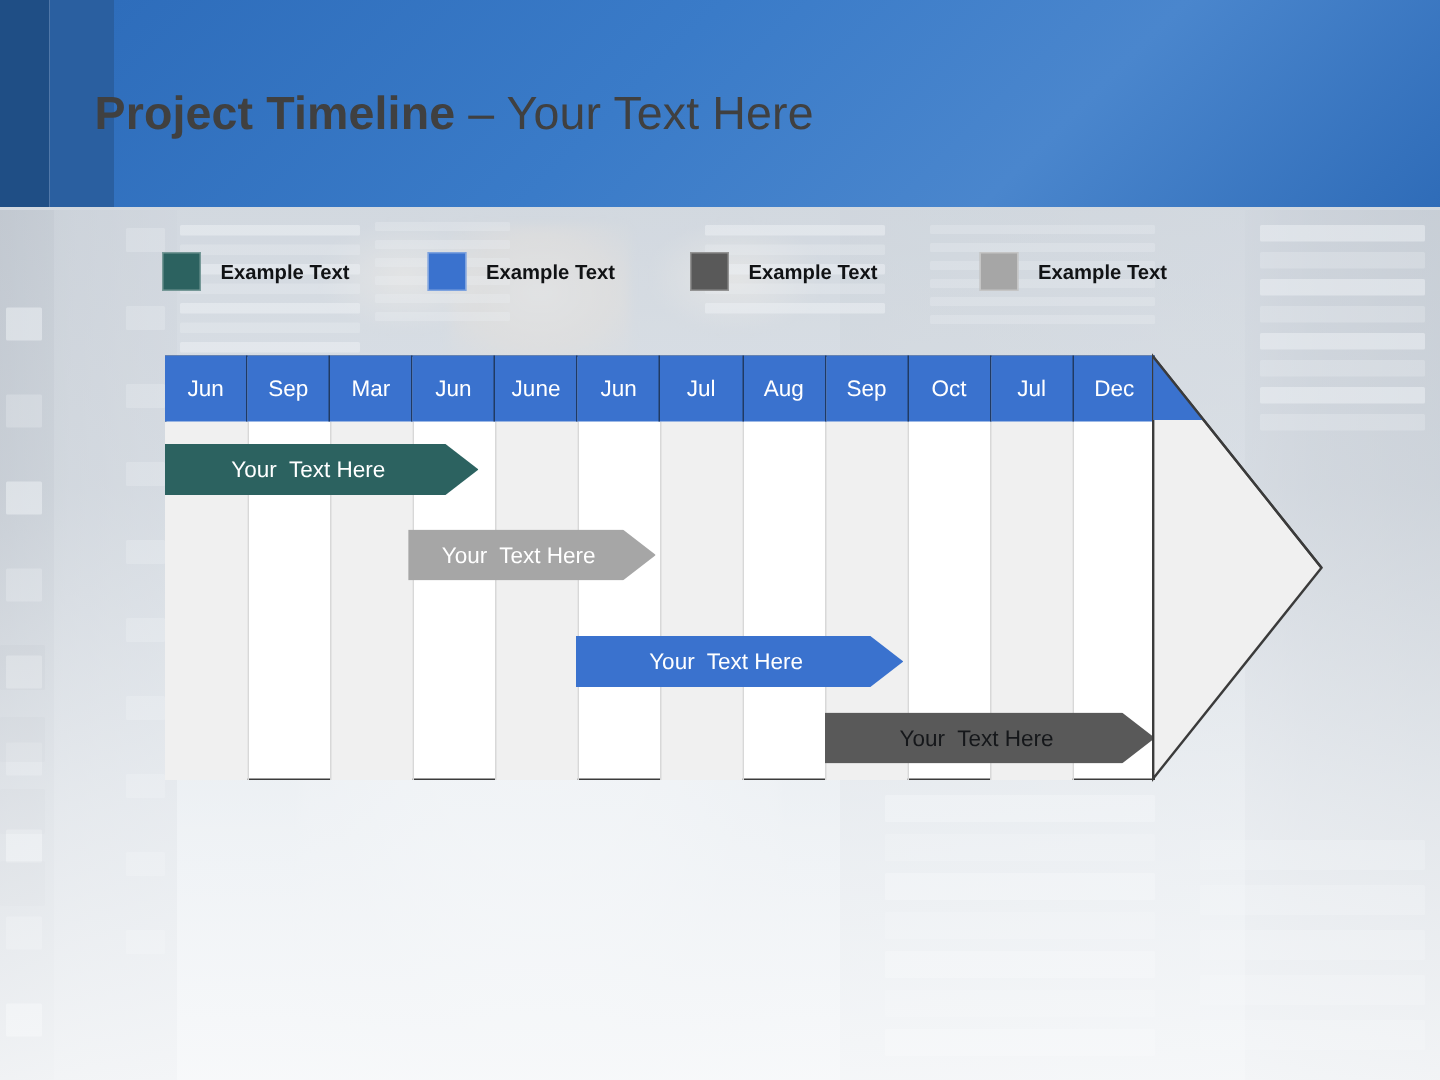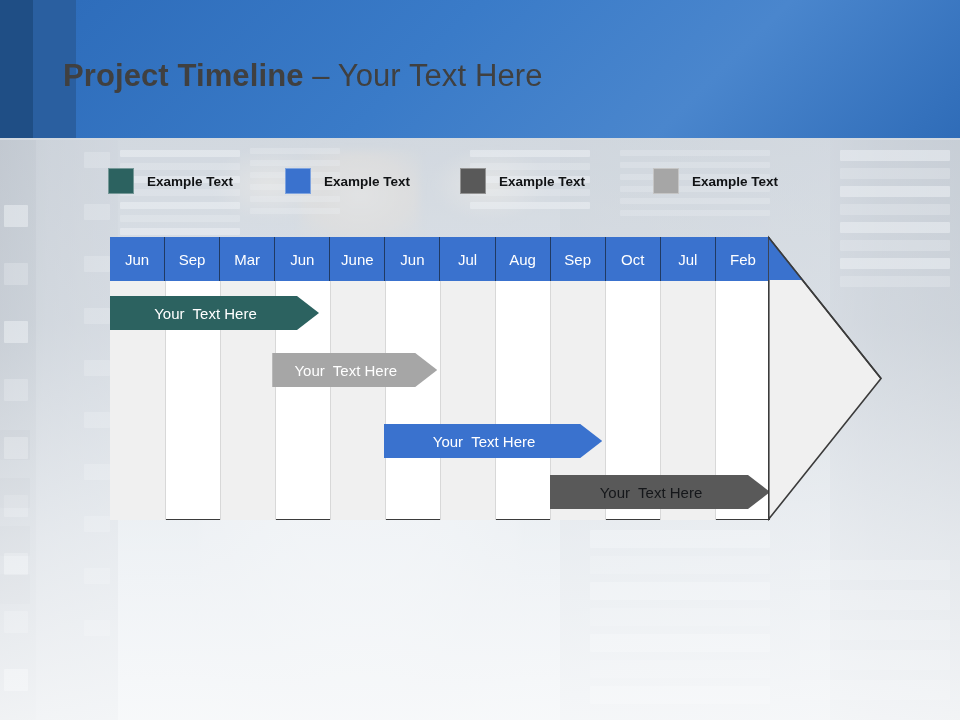--- a/index.html
+++ b/index.html
@@ -263,21 +263,21 @@
       <div class="month-cell">Sep</div>
       <div class="month-cell">Mar</div>
       <div class="month-cell">Jun</div>
       <div class="month-cell">June</div>
       <div class="month-cell">Jun</div>
       <div class="month-cell">Jul</div>
       <div class="month-cell">Aug</div>
       <div class="month-cell">Sep</div>
       <div class="month-cell">Oct</div>
       <div class="month-cell">Jul</div>
-      <div class="month-cell">Feb</div>
+      <div class="month-cell">Dec</div>
     </div>
   <div id="bars">
       <div class="task-bar" style="left: 0px; width: 209px; top: 59px;">
         <div class="task-shape" style="background: rgb(44, 98, 96);"></div>
         <div class="task-label nowrap" style="color: rgb(255, 255, 255);">Your  Text Here</div>
       </div>
       <div class="task-bar" style="left: 162.25px; width: 165px; top: 116px;">
         <div class="task-shape" style="background: rgb(166, 166, 166);"></div>
         <div class="task-label nowrap" style="color: rgb(255, 255, 255);">Your  Text Here</div>
       </div>

